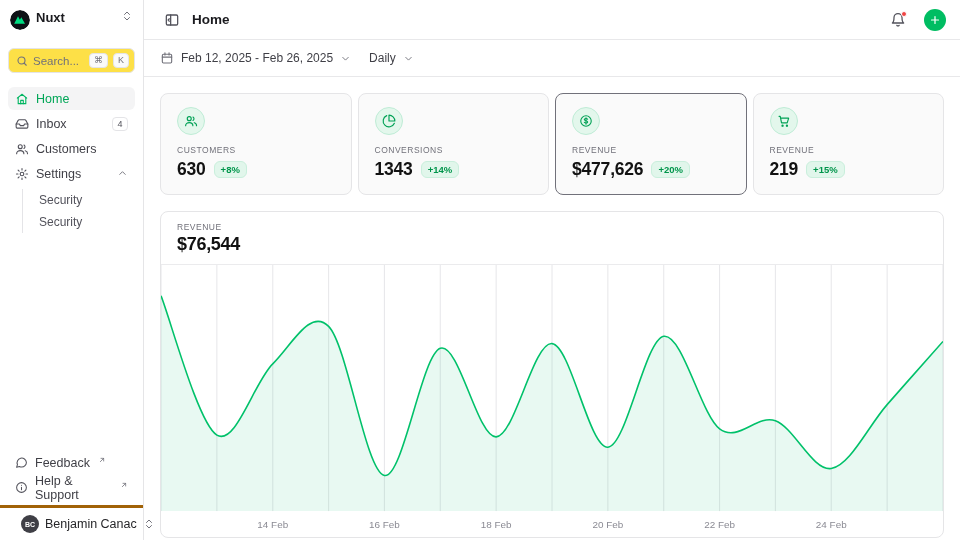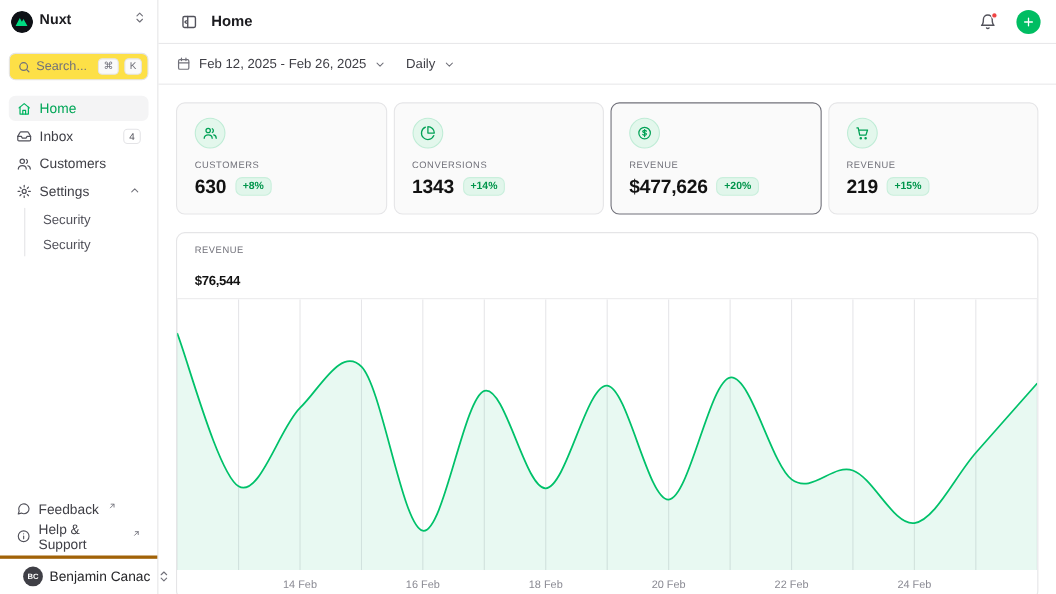--- a/index.html
+++ b/index.html
@@ -70,21 +70,21 @@
   .stat-label { margin-top:10px; font-size:8.5px; letter-spacing:0.06em; color:#71717a; font-weight:500; }
   .stat-row { margin-top:4px; display:flex; align-items:center; gap:8px; }
   .stat-value { font-size:17.5px; font-weight:700; color:#121212; letter-spacing:-0.2px; }
   .delta-badge { font-size:9.5px; font-weight:600; color:#00954b; background:#e1f6eb;
     border:1px solid #c9efdc; border-radius:6px; padding:2px 6px; }
 
   
   .chart-card { border:1px solid #e5e5e7; border-radius:8px; background:#fff; overflow:hidden; }
   .chart-head { padding:10px 16px 9px 16px; border-bottom:1px solid #ebebed; }
   .chart-label { font-size:8.5px; letter-spacing:0.06em; color:#71717a; font-weight:500; }
-  .chart-value { font-size:12px; font-weight:700; color:#121212; letter-spacing:-0.3px; margin-top:16px; }
+  .chart-value { font-size:18px; font-weight:700; color:#121212; letter-spacing:-0.3px; margin-top:2px; }
   .chart-plot { display:block; width:100%; }
 </style>
 </head>
 <body>
 
 <div class="app">
 
   <aside class="sidebar">
 
     <div class="side-top">

